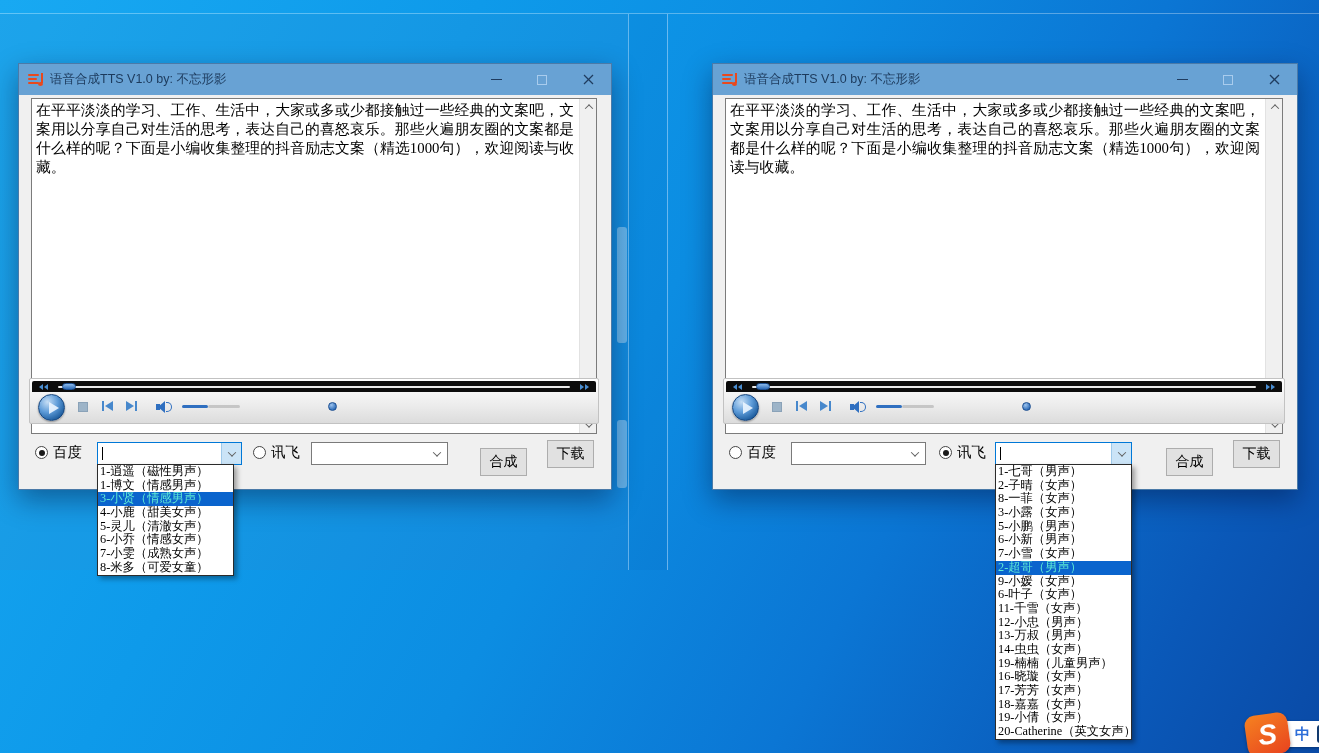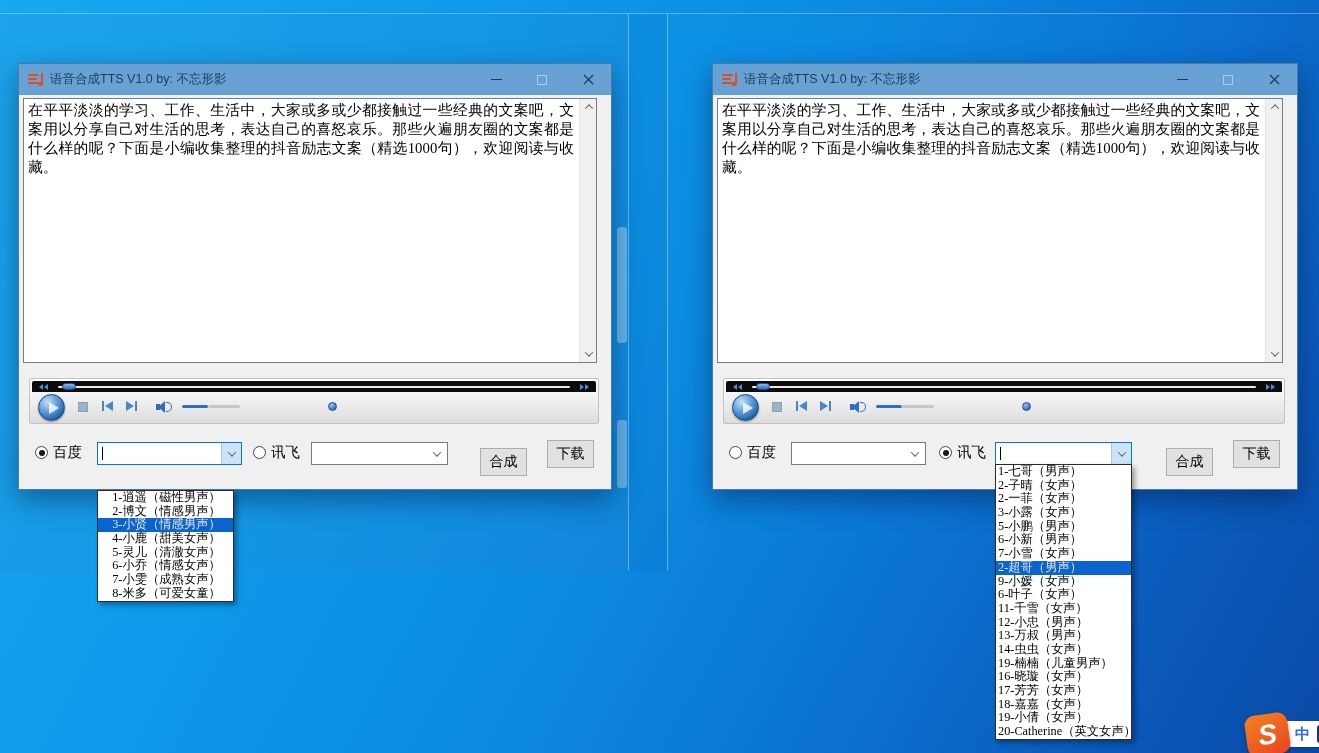--- a/index.html
+++ b/index.html
@@ -33,21 +33,21 @@
   .app-icon .note { position:absolute; right:0; top:1px; width:2px; height:10px; background:#e8491d; }
   .app-icon .nhead { position:absolute; right:0px; bottom:2px; width:5px; height:4px; background:#e8491d; border-radius:50%; }
   .title-text { margin-left:7px; font-size:12.5px; color:#1c3a5c; white-space:nowrap; }
   .cap-btns { position:absolute; right:0; top:0; height:31px; display:flex; }
   .cap-btn { width:46px; height:31px; display:flex; align-items:center; justify-content:center; }
   .g-min { width:11px; height:1px; background:#1f3c5f; }
   .g-max { width:10px; height:10px; border:1px solid #a9cced; }
   .g-close { stroke:#1f3c5f; stroke-width:1.3; }
 
   
-  .textarea { position:absolute; left:4px; right:14px; top:34px; height:265px; background:#fff; border:1px solid #7b7b7b; }
+  .textarea { position:absolute; left:12px; right:14px; top:34px; height:336px; background:#fff; border:1px solid #7b7b7b; }
   .ta-text { position:absolute; left:4px; top:2px; right:22px; bottom:2px;
              font-family:"Liberation Serif","DejaVu Serif",serif; font-size:14.8px; line-height:19px; color:#000;
              text-align:justify; overflow:hidden; }
   .ta-scroll { position:absolute; top:0; right:0; bottom:0; width:17px; background:#f0f0f0; border-left:1px solid #e2e2e2; }
   .ta-arrow { position:absolute; left:0; width:17px; height:16px; display:flex; align-items:center; justify-content:center; }
   .ta-arrow.up { top:0; } .ta-arrow.down { bottom:0; }
   .chev { width:6px; height:6px; border-right:1.4px solid #606060; border-bottom:1.4px solid #606060; }
   .chev.up { transform:rotate(-135deg) translate(-1px,-1px); }
   .chev.down { transform:rotate(45deg) translate(-1px,-1px); }
 
@@ -106,25 +106,25 @@
   .win-left  .r2 { left:234px; } .win-left .l2 { left:252px; }
   .win-left  .c2 { left:292px; width:137px; }
   .win-right .r1 { left:16px; }  .win-right .l1 { left:34px; }
   .win-right .c1 { left:78px;  width:135px; }
   .win-right .r2 { left:226px; } .win-right .l2 { left:244px; }
   .win-right .c2 { left:282px; width:137px; }
 
   
   .dd-list { position:absolute; width:137px; background:#fff; border:1px solid #2b2b2b;
              box-shadow:3px 3px 5px rgba(0,0,0,.35); z-index:30; }
-  .dd-left  { left:97px;  top:490px;text-align:center; }
+  .dd-left  { left:97px;  top:464px; }
   .dd-right { left:995px; top:464px; }
   .dd-item { font-family:"Liberation Serif","DejaVu Serif",serif; font-size:12.3px; line-height:13.7px; height:13.7px;
              padding-left:2px; white-space:nowrap; overflow:hidden; color:#000; }
-  .dd-item.sel { background:#0a64cd; color:#e5e5e5; }
+  .dd-item.sel { background:#0a64cd; color:#5eead4; }
 
   
   .sogou-bar { position:absolute; left:1278px; top:721px; width:60px; height:26px; background:#fff;
                border-radius:4px; z-index:20; box-shadow:0 1px 3px rgba(0,0,0,.3); }
   .sogou-mode { position:absolute; left:17px; top:4px; font-size:15px; font-weight:bold; color:#2e6ed8; }
   .sogou-extra { position:absolute; left:39px; top:4px; width:18px; height:18px; background:#123a6e; border-radius:3px; }
   .sogou-s { position:absolute; left:1246px; top:714px; width:43px; height:41px; border-radius:10px;
              background:linear-gradient(155deg,#f58220,#e8431f); transform:rotate(-8deg); z-index:21;
              display:flex; align-items:center; justify-content:center; box-shadow:0 2px 4px rgba(0,0,0,.35); }
   .sogou-s span { color:#fff; font-weight:bold; font-style:italic; font-size:28px; line-height:1; }
@@ -324,32 +324,32 @@
     <div class="combo-arrow">
         <div class="chev down"></div>
       </div>
   </div>
   <div class="btn btn-synth">合成</div>
   <div class="btn btn-down">下载</div>
 </div>
 
 <div class="dd-list dd-left">
     <div class="dd-item">1-逍遥（磁性男声）</div>
-    <div class="dd-item">2-博文（情感男声）</div>
+    <div class="dd-item">1-博文（情感男声）</div>
     <div class="dd-item sel">3-小贤（情感男声）</div>
     <div class="dd-item">4-小鹿（甜美女声）</div>
     <div class="dd-item">5-灵儿（清澈女声）</div>
     <div class="dd-item">6-小乔（情感女声）</div>
     <div class="dd-item">7-小雯（成熟女声）</div>
     <div class="dd-item">8-米多（可爱女童）</div>
   </div>
 <div class="dd-list dd-right">
     <div class="dd-item">1-七哥（男声）</div>
     <div class="dd-item">2-子晴（女声）</div>
-    <div class="dd-item">2-一菲（女声）</div>
+    <div class="dd-item">8-一菲（女声）</div>
     <div class="dd-item">3-小露（女声）</div>
     <div class="dd-item">5-小鹏（男声）</div>
     <div class="dd-item">6-小新（男声）</div>
     <div class="dd-item">7-小雪（女声）</div>
     <div class="dd-item sel">2-超哥（男声）</div>
     <div class="dd-item">9-小媛（女声）</div>
     <div class="dd-item">6-叶子（女声）</div>
     <div class="dd-item">11-千雪（女声）</div>
     <div class="dd-item">12-小忠（男声）</div>
     <div class="dd-item">13-万叔（男声）</div>

